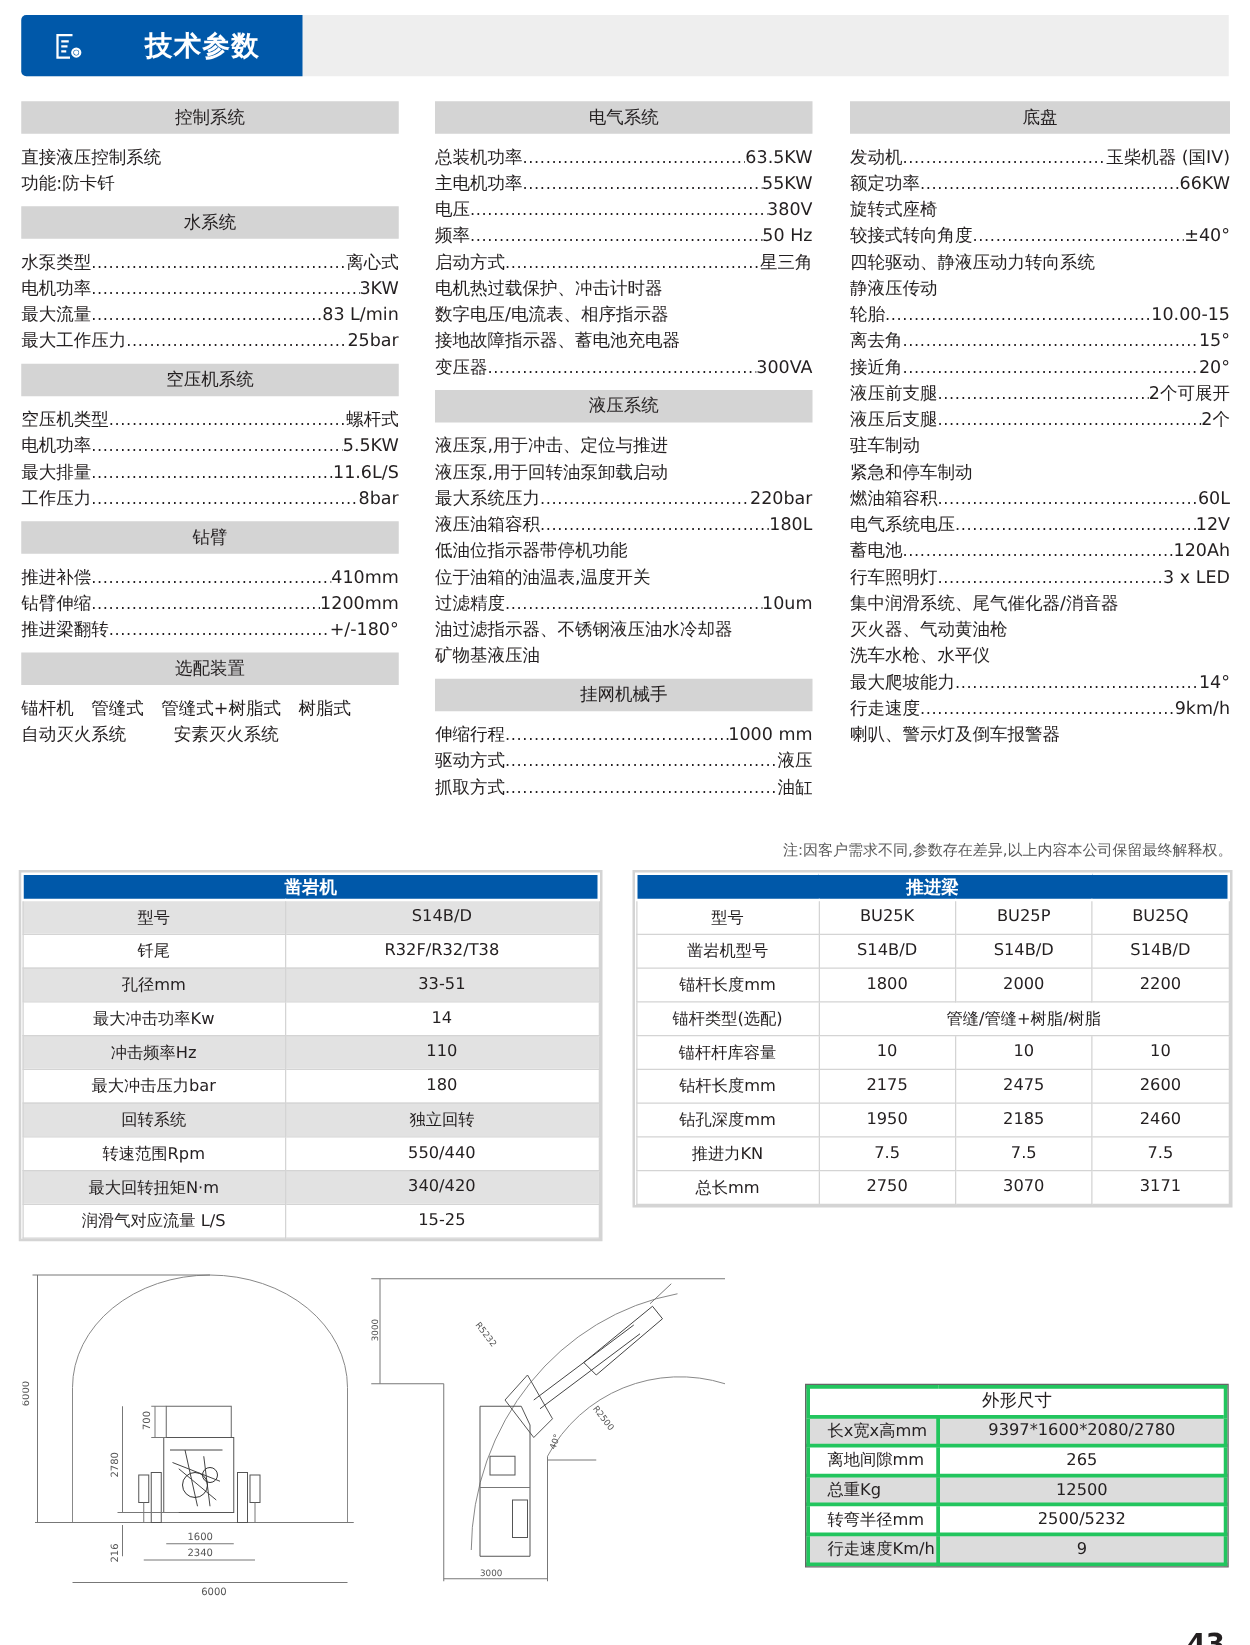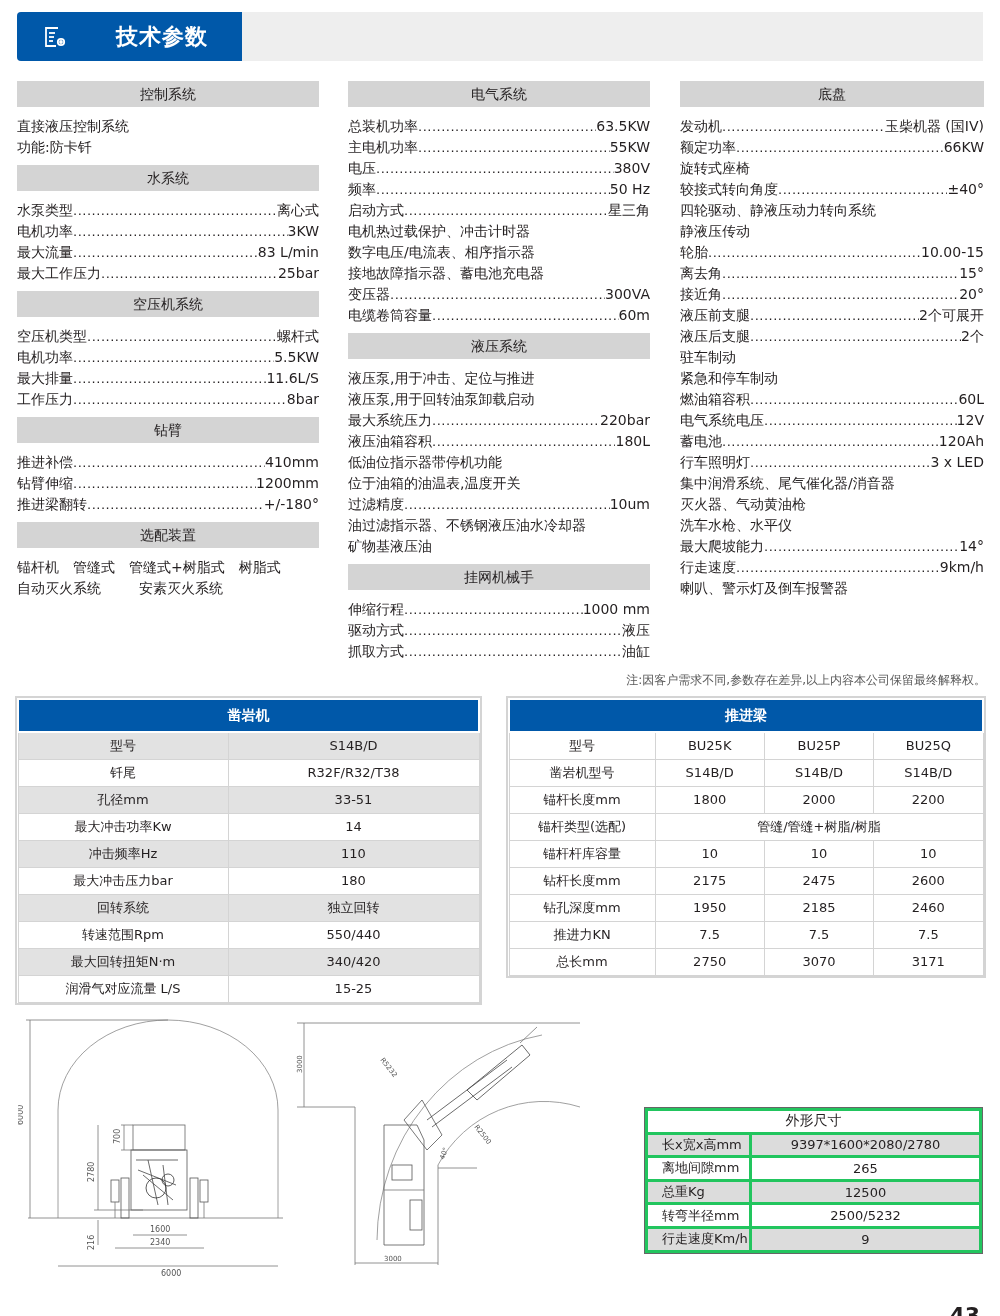--- a/index.html
+++ b/index.html
@@ -27,21 +27,21 @@
   .row .val { flex: none; text-align: right; }
   .row.plain { display: block; }
   .opt-row { height: 21px; font-size: 14px; line-height: 21px; white-space: pre; }
 
   
   .note { position: absolute; right: 14px; top: 672px; font-size: 12px; color: #5a5a5a; }
 
   
   .tbl { position: absolute; border-collapse: collapse; font-size: 13px; color: #231f20; }
   .tbl td, .tbl th { text-align: center; height: 27px; border: 2px solid #ffffff; font-weight: normal; }
-  .tbl th.blue { background: #0058a9; color: #ffffff; font-weight: bold; height: 33px; font-size: 14px; }
+  .tbl th.blue { background: #0058a9; color: #ffffff; font-weight: bold; height: 21px; font-size: 14px; }
   .tbl-rock { left: 17px; top: 698px; width: 463px; }
   .tbl-rock td { border: 1px solid #d4d4d4; }
   .tbl-rock tr.g td { background: #e2e2e2; }
   .tbl-rock tr.w td { background: #ffffff; }
   .tbl-rock { outline: 2px solid #d4d4d4; }
 
   .tbl-feed { left: 508px; top: 698px; width: 476px; }
   .tbl-feed td { border: 1px solid #d4d4d4; background: #ffffff; }
   .tbl-feed { outline: 2px solid #d4d4d4; }
 
@@ -181,25 +181,20 @@
         <span class="val">星三角</span>
       </div>
       <div class="row plain"><span class="lbl">电机热过载保护、冲击计时器</span></div>
       <div class="row plain"><span class="lbl">数字电压/电流表、相序指示器</span></div>
       <div class="row plain"><span class="lbl">接地故障指示器、蓄电池充电器</span></div>
       <div class="row">
         <span class="lbl">变压器</span>
         <span class="dots"></span>
         <span class="val">300VA</span>
       </div>
-      <div class="row">
-        <span class="lbl">电缆卷筒容量</span>
-        <span class="dots"></span>
-        <span class="val">60m</span>
-      </div>
     </div>
     <div class="sec-head">液压系统</div>
     <div class="sec-body">
       <div class="row plain"><span class="lbl">液压泵,用于冲击、定位与推进</span></div>
       <div class="row plain"><span class="lbl">液压泵,用于回转油泵卸载启动</span></div>
       <div class="row">
         <span class="lbl">最大系统压力</span>
         <span class="dots"></span>
         <span class="val">220bar</span>
       </div>

